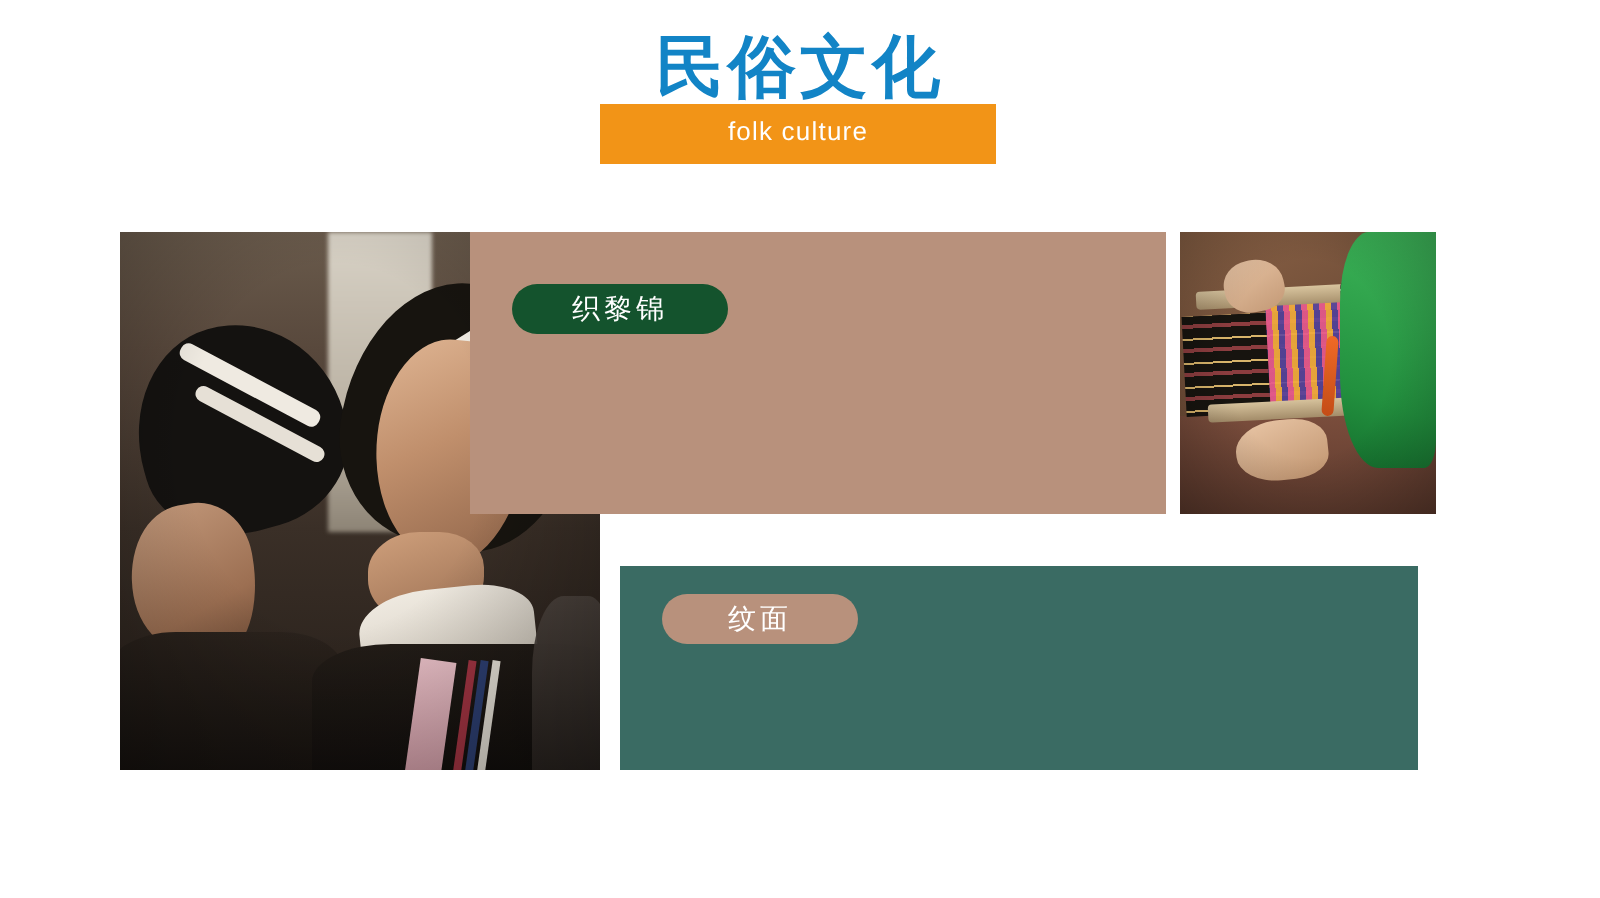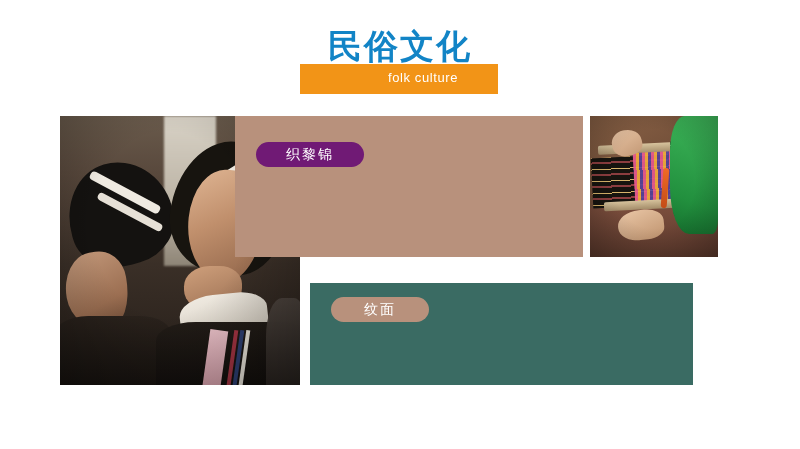--- a/index.html
+++ b/index.html
@@ -12,21 +12,21 @@
     background: #ffffff;
     font-family: "Liberation Sans", sans-serif;
     overflow: hidden;
     position: relative;
   }
 
   
   #header-block {
     position: absolute;
     left: 0;
-    top: 12px;
+    top: 0;
     width: 800px;
     height: 100px;
   }
   #title-orange-bar {
     position: absolute;
     left: 300px;
     top: 52px;
     width: 198px;
     height: 30px;
     background: #F29417;
@@ -49,21 +49,20 @@
     position: absolute;
     left: 300px;
     top: 56px;
     width: 198px;
     text-align: center;
     font-size: 13px;
     color: #FFFFFF;
     letter-spacing: 0.6px;
     line-height: 20px;
     z-index: 4;
-    margin-left: 24px;
   }
 
   
   .photo {
     position: absolute;
     overflow: hidden;
   }
   #photo-elders {
     left: 60px;
     top: 116px;
@@ -269,39 +268,40 @@
     height: 141px;
     background: #B8917C;
   }
   #card-wenmian {
     position: absolute;
     left: 310px;
     top: 283px;
     width: 383px;
     height: 102px;
     background: #3A6B63;
+    padding-left: 16px;
   }
 
   .pill {
     position: absolute;
     height: 25px;
     border-radius: 13px;
     display: flex;
     align-items: center;
     justify-content: center;
     font-family: "DejaVu Sans", "Liberation Sans", sans-serif;
     font-size: 14px;
     color: #FFFFFF;
     letter-spacing: 2px;
   }
   #pill-zhilijin {
     left: 21px;
     top: 26px;
     width: 108px;
-    background: #701a75;
+    background: #14532d;
   }
   #pill-wenmian {
     left: 21px;
     top: 14px;
     width: 98px;
     background: #B8917C;
   }
 
   .card-body {
     position: absolute;

